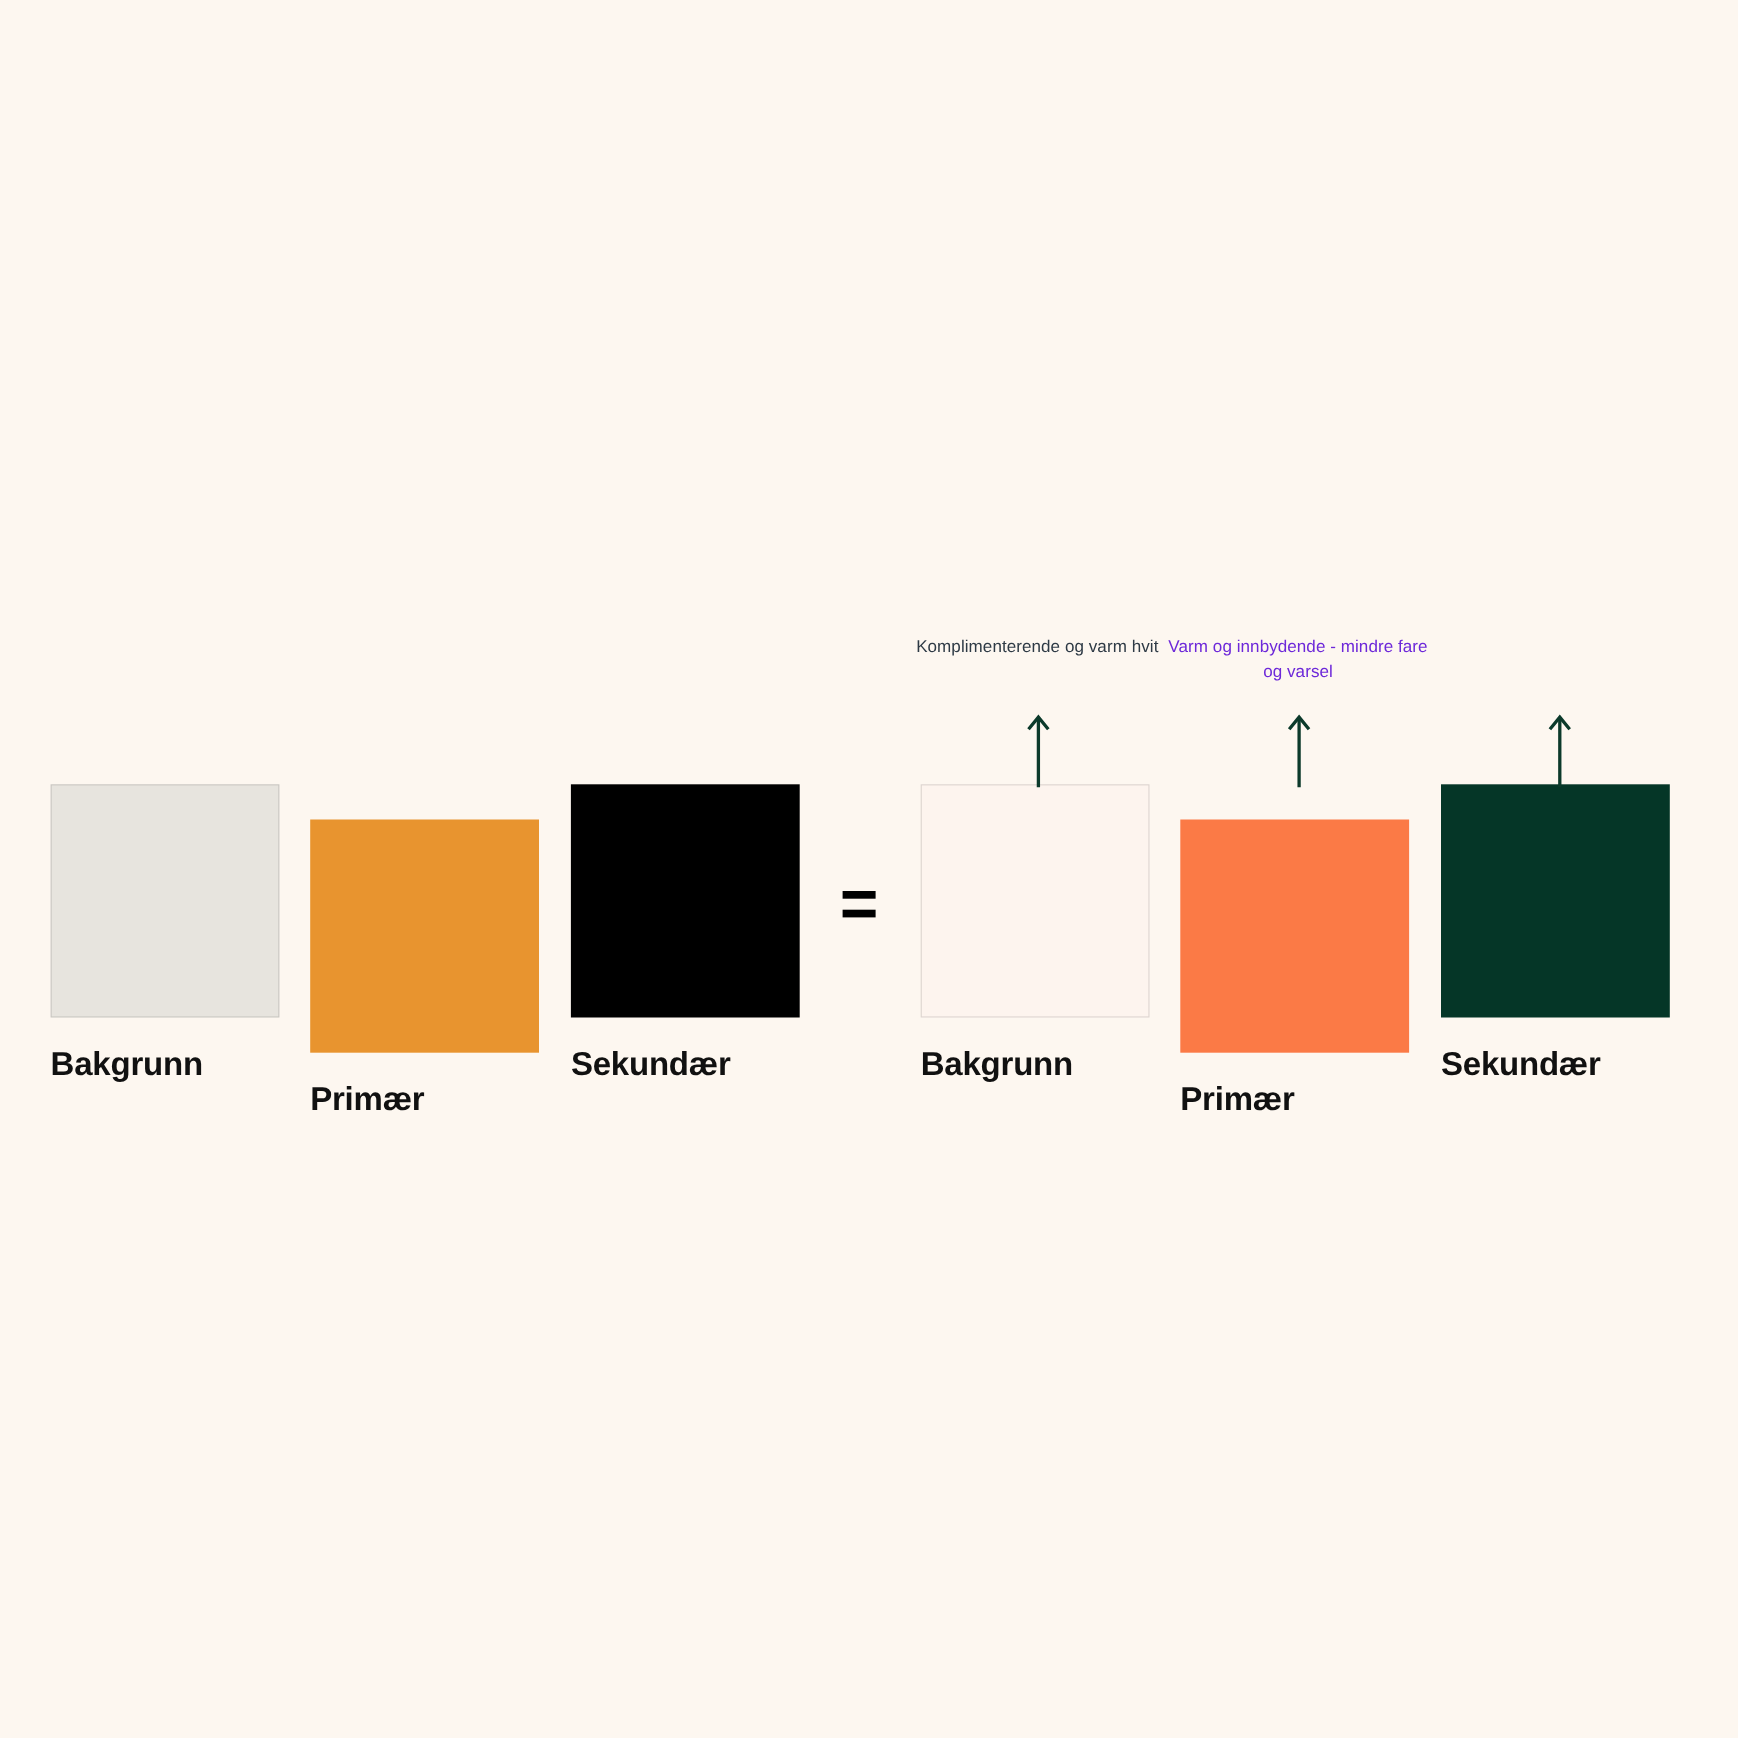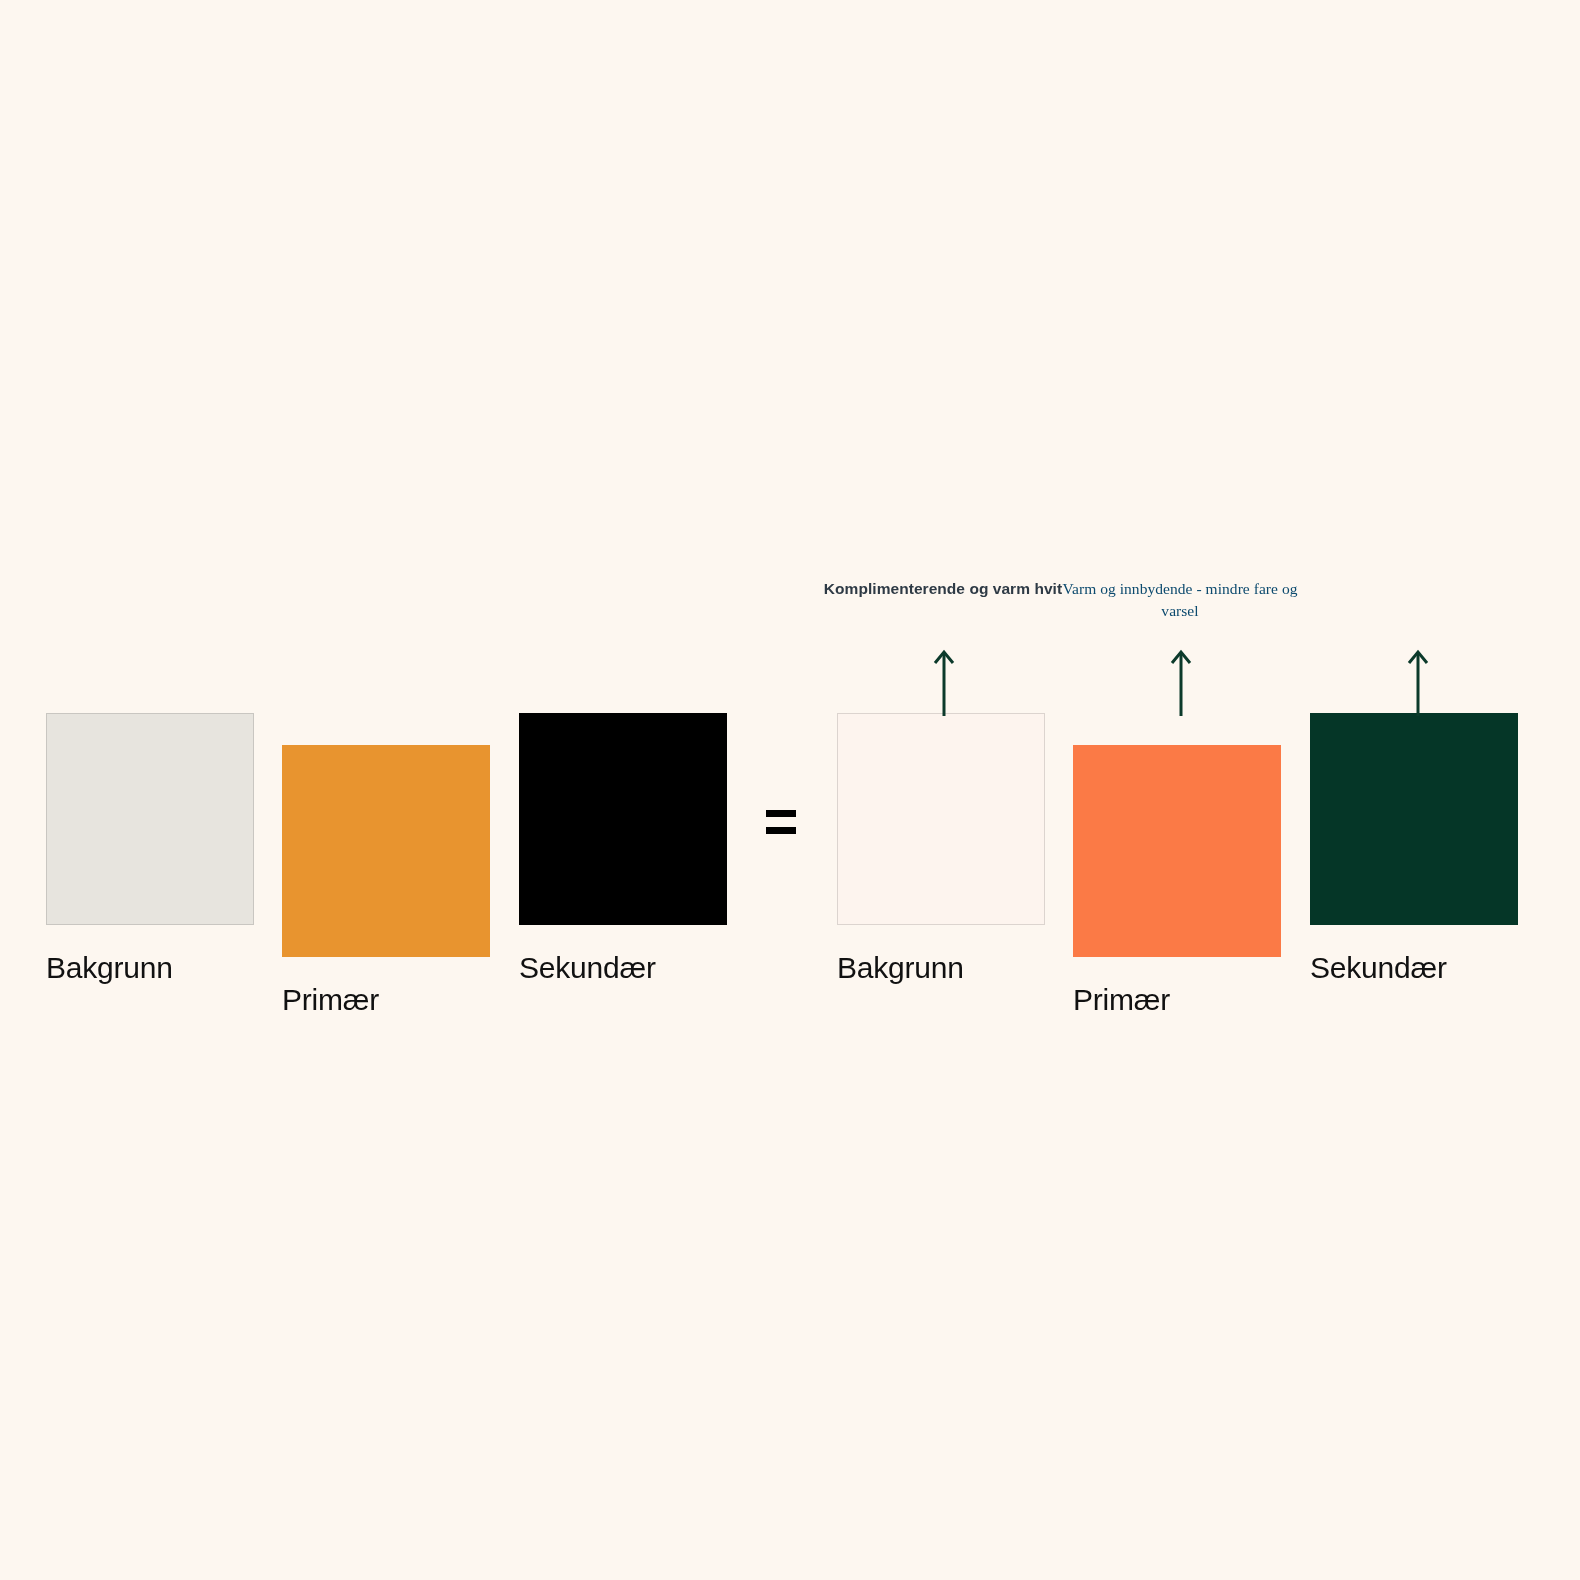--- a/index.html
+++ b/index.html
@@ -26,20 +26,21 @@
   .group {
     position: absolute;
   }
   #group-before { left: 46px;  top: 713px; }
   #group-after  { left: 837px; top: 713px; }
 
   .swatch-cell {
     position: absolute;
     top: 0;
     width: 208px;
+    font-weight: bold;
   }
   .swatch-cell.c0 { left: 0px; }
   .swatch-cell.c1 { left: 236px; margin-top: 32px; }
   .swatch-cell.c2 { left: 473px; }
 
   .swatch {
     width: 208px;
     height: 212px;
     box-sizing: border-box;
   }
@@ -73,21 +74,21 @@
   }
   #equals-sign .bar.top { top: 4px; }
   #equals-sign .bar.bottom { top: 21px; }
 
   
   .annotation {
     position: absolute;
     width: 240px;
     text-align: center;
   }
-  #annotation-0 { left: 823px;  top: 578px; font-weight: bold; }
+  #annotation-0 { left: 823px;  top: 578px; }
   #annotation-1 { left: 1060px; top: 578px; }
   #annotation-2 { left: 1297px; top: 578px; }
 
   .annotation-text {
     font-size: 15.5px;
     line-height: 1.45;
     color: #2E3A45;
     letter-spacing: 0.05px;
   }
 
@@ -145,21 +146,21 @@
       <div class="swatch" id="sw-a2" style="background: rgb(5, 54, 39);"></div>
       <div class="swatch-label">Sekundær</div>
     </div>
 
   </div>
 
   <div class="annotation" id="annotation-0">
     <div class="annotation-text" style="color: rgb(46, 58, 69);">Komplimenterende og varm hvit</div>
   </div>
   <div class="annotation" id="annotation-1">
-    <div class="annotation-text" style="color: #0c4a6e; font-family: Liberation Serif, serif;">Varm og innbydende - mindre fare og varsel</div>
+    <div class="annotation-text" style="color: #6d28d9;">Varm og innbydende - mindre fare og varsel</div>
   </div>
 
   <svg class="arrow" id="arrow-0" viewBox="0 0 26 68">
     <path class="arrow-stroke" d="M13 68 L13 5" fill="none" stroke-width="3" stroke="#0C3A2B"></path>
     <path class="arrow-stroke" d="M4 15 L13 4 L22 15" fill="none" stroke-width="3" stroke-linecap="butt" stroke-linejoin="miter" stroke="#0C3A2B"></path>
   </svg>
   <svg class="arrow" id="arrow-1" viewBox="0 0 26 68">
     <path class="arrow-stroke" d="M13 68 L13 5" fill="none" stroke-width="3" stroke="#0C3A2B"></path>
     <path class="arrow-stroke" d="M4 15 L13 4 L22 15" fill="none" stroke-width="3" stroke-linecap="butt" stroke-linejoin="miter" stroke="#0C3A2B"></path>
   </svg>

